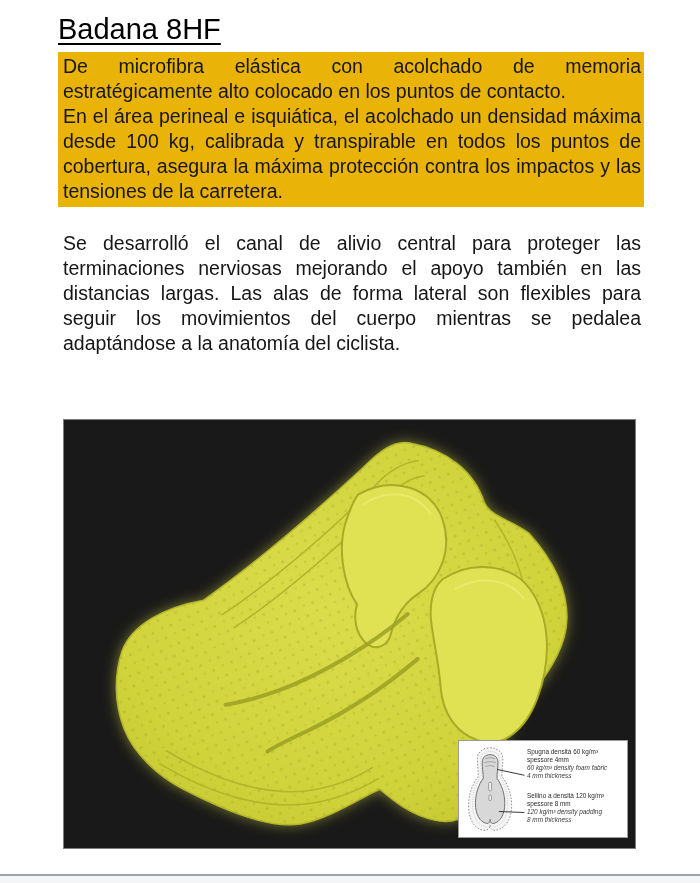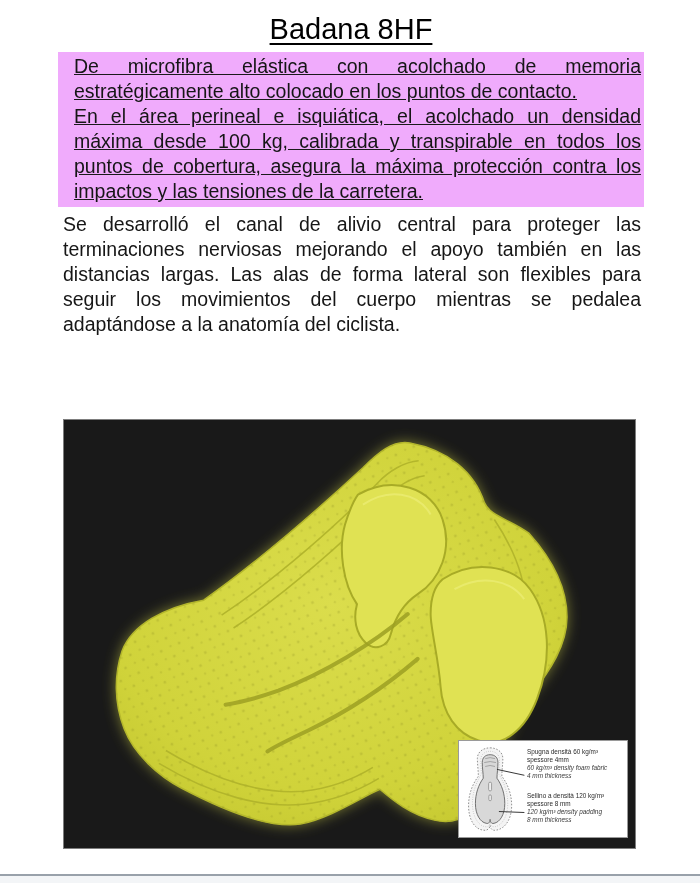--- a/index.html
+++ b/index.html
@@ -4,30 +4,30 @@
 <style>
   html,body { margin:0; padding:0; }
   body {
     width:700px; height:883px; position:relative; overflow:hidden;
     background:#ffffff;
     font-family:"Liberation Sans", sans-serif;
     color:#1a1a1a;
   }
   .content { position:absolute; left:58px; top:12px; width:586px; }
   .doc-title {
-    margin:0 0 6px 0; text-align:center;
+    margin:0 0 6px 0; text-align:left;
     font-size:29px; font-weight:400; line-height:34px; color:#000;
   }
   .doc-title span { text-decoration:underline; text-underline-offset:4px; text-decoration-thickness:2px; }
-  .shaded { background:#f0abfc; padding:2px 3px 3px 16px;text-decoration:underline; }
+  .shaded { background:#eab308; padding:2px 3px 3px 5px; }
   .para {
     margin:0; font-size:19.5px; line-height:25px; text-align:justify;
     text-justify:inter-word; color:#161616;
   }
-  .para-last { margin-top:5px; padding:0 3px 0 5px; }
+  .para-last { margin-top:24px; padding:0 3px 0 5px; }
   .photo {
     position:absolute; left:63px; top:419px; width:573px; height:430px;
     background:#191919; border:1px solid #7d7d7d; box-sizing:border-box;
   }
   .photo svg.pad { position:absolute; left:0; top:0; width:100%; height:100%; }
   .inset {
     position:absolute; right:7px; bottom:10px; width:170px; height:98px;
     background:#ffffff; border:1px solid #9a9a9a; box-sizing:border-box;
   }
   .inset svg.diagram { position:absolute; left:0; top:0; width:100%; height:100%; }

